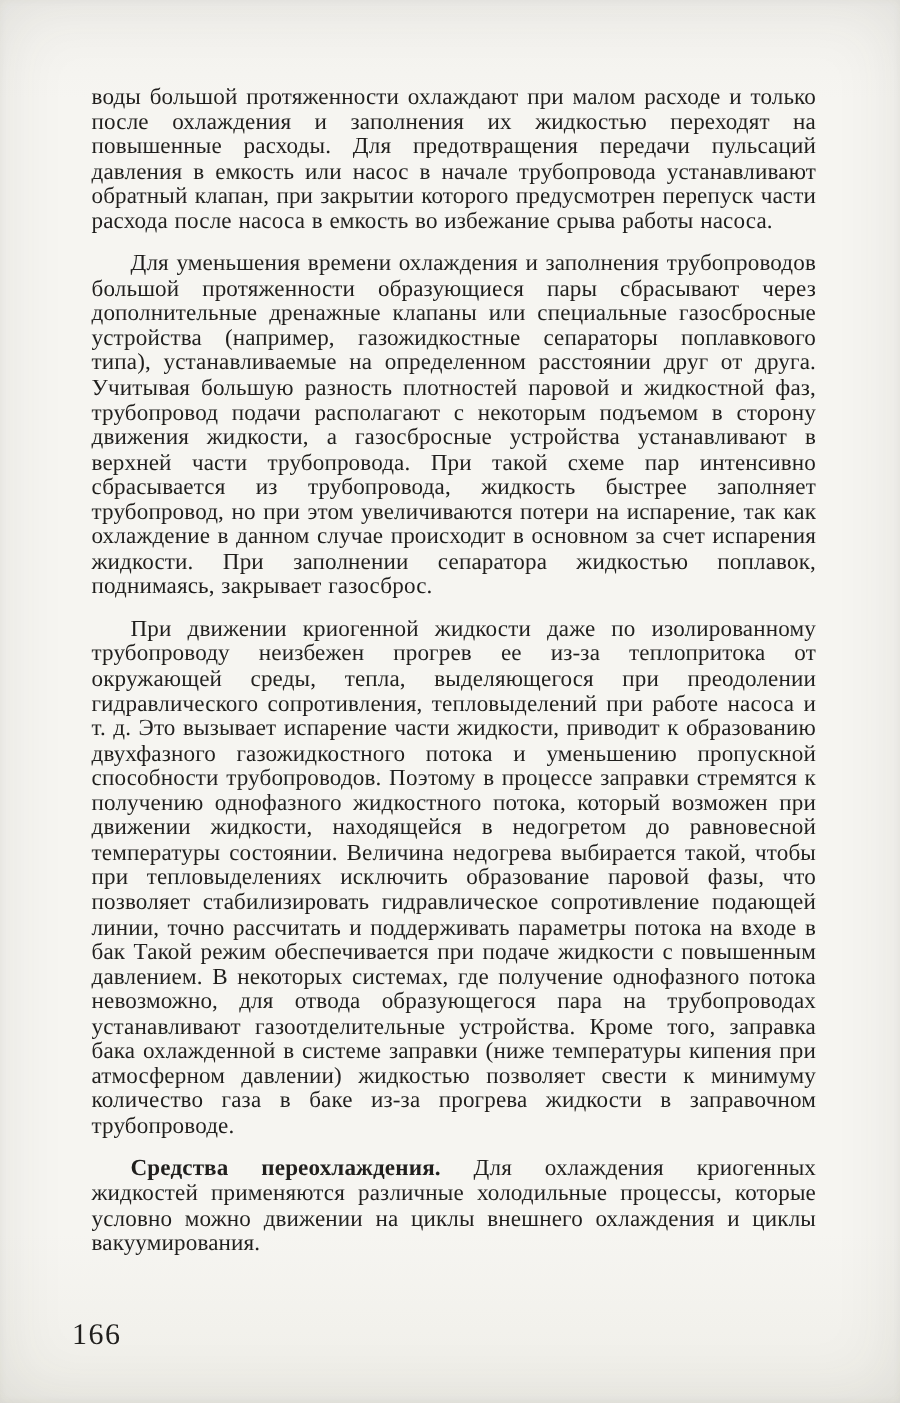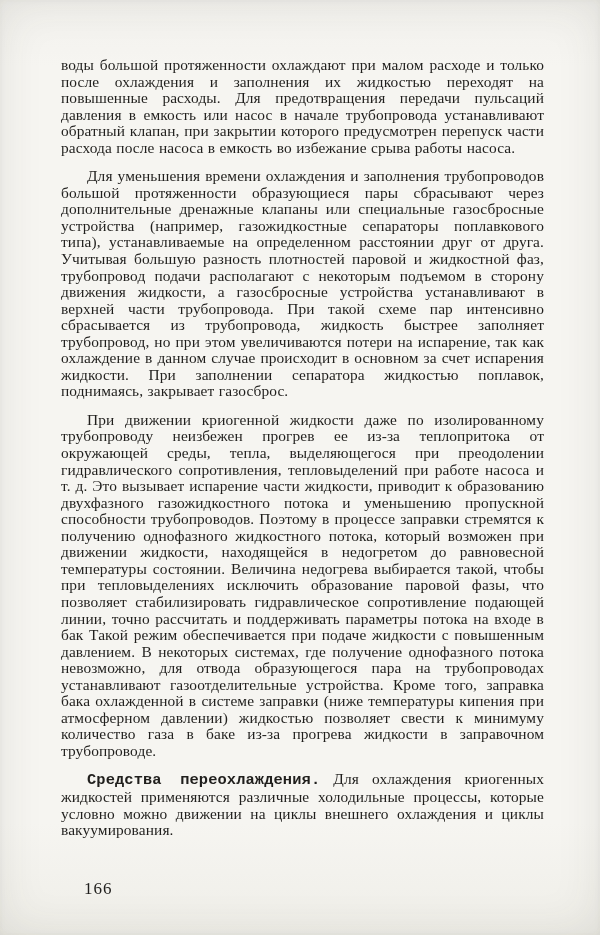--- a/index.html
+++ b/index.html
@@ -36,29 +36,27 @@
   }
   .text-block p {
     margin: 12px;
     text-indent: 26px;
   }
   .text-block p.no-indent {
     text-indent: 0;
   }
   .lead-bold {
     font-weight: bold;
-    font-family: Liberation Mono, monospace;
   }
   .page-number {
     position: absolute;
     left: 48px;
     top: 879px;
-    font-size: 17px;
+    font-size: 20px;
     letter-spacing: 1px;
-    margin-left: 36px;
   }
 </style>
 </head>
 <body>
 
 <div class="page">
   <div class="text-block">
     <p class="no-indent">воды большой протяженности охлаждают при малом расходе и только после охлаждения и заполнения их жидкостью переходят на повышенные расходы. Для предотвращения передачи пульсаций давления в емкость или насос в начале трубопровода устанавливают обратный клапан, при закрытии которого предусмотрен перепуск части расхода после насоса в емкость во избежание срыва работы насоса.</p>
     <p>Для уменьшения времени охлаждения и заполнения трубопроводов большой протяженности образующиеся пары сбрасывают через дополнительные дренажные клапаны или специальные газосбросные устройства (например, газожидкостные сепараторы поплавкового типа), устанавливаемые на определенном расстоянии друг от друга. Учитывая большую разность плотностей паровой и жидкостной фаз, трубопровод подачи располагают с некоторым подъемом в сторону движения жидкости, а газосбросные устройства устанавливают в верхней части трубопровода. При такой схеме пар интенсивно сбрасывается из трубопровода, жидкость быстрее заполняет трубопровод, но при этом увеличиваются потери на испарение, так как охлаждение в данном случае происходит в основном за счет испарения жидкости. При заполнении сепаратора жидкостью поплавок, поднимаясь, закрывает газосброс.</p>
     <p>При движении криогенной жидкости даже по изолированному трубопроводу неизбежен прогрев ее из-за теплопритока от окружающей среды, тепла, выделяющегося при преодолении гидравлического сопротивления, тепловыделений при работе насоса и т. д. Это вызывает испарение части жидкости, приводит к образованию двухфазного газожидкостного потока и уменьшению пропускной способности трубопроводов. Поэтому в процессе заправки стремятся к получению однофазного жидкостного потока, который возможен при движении жидкости, находящейся в недогретом до равновесной температуры состоянии. Величина недогрева выбирается такой, чтобы при тепловыделениях исключить образование паровой фазы, что позволяет стабилизировать гидравлическое сопротивление подающей линии, точно рассчитать и поддерживать параметры потока на входе в бак Такой режим обеспечивается при подаче жидкости с повышенным давлением. В некоторых системах, где получение однофазного потока невозможно, для отвода образующегося пара на трубопроводах устанавливают газоотделительные устройства. Кроме того, заправка бака охлажденной в системе заправки (ниже температуры кипения при атмосферном давлении) жидкостью позволяет свести к минимуму количество газа в баке из-за прогрева жидкости в заправочном трубопроводе.</p>

